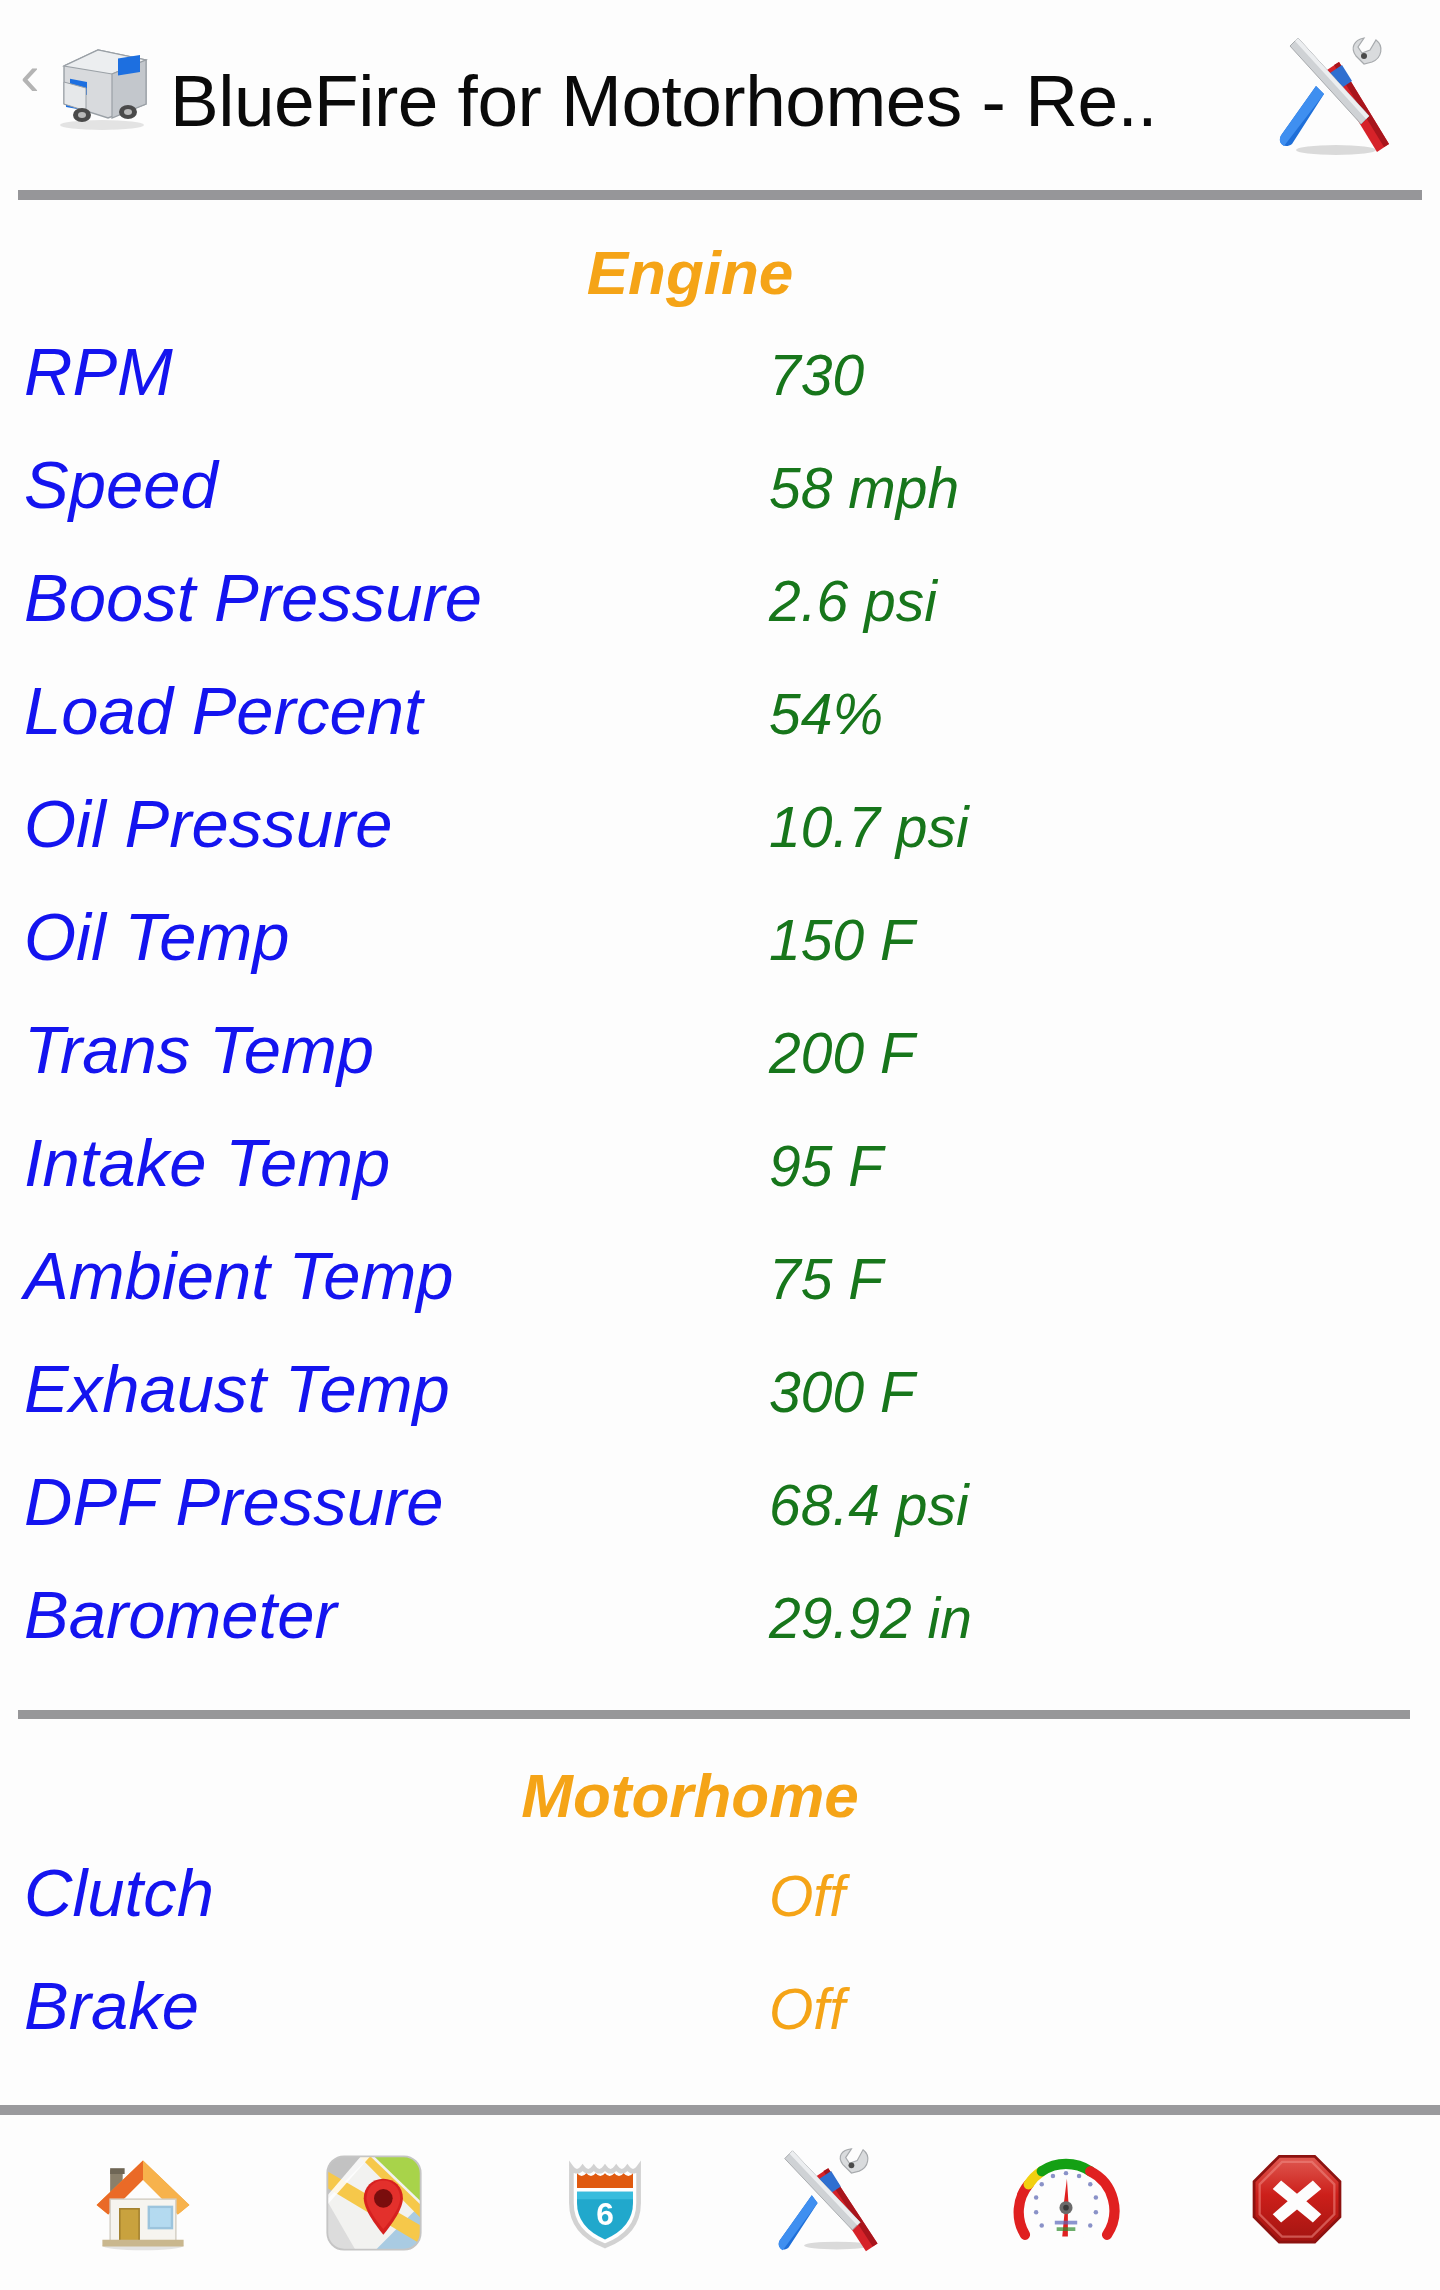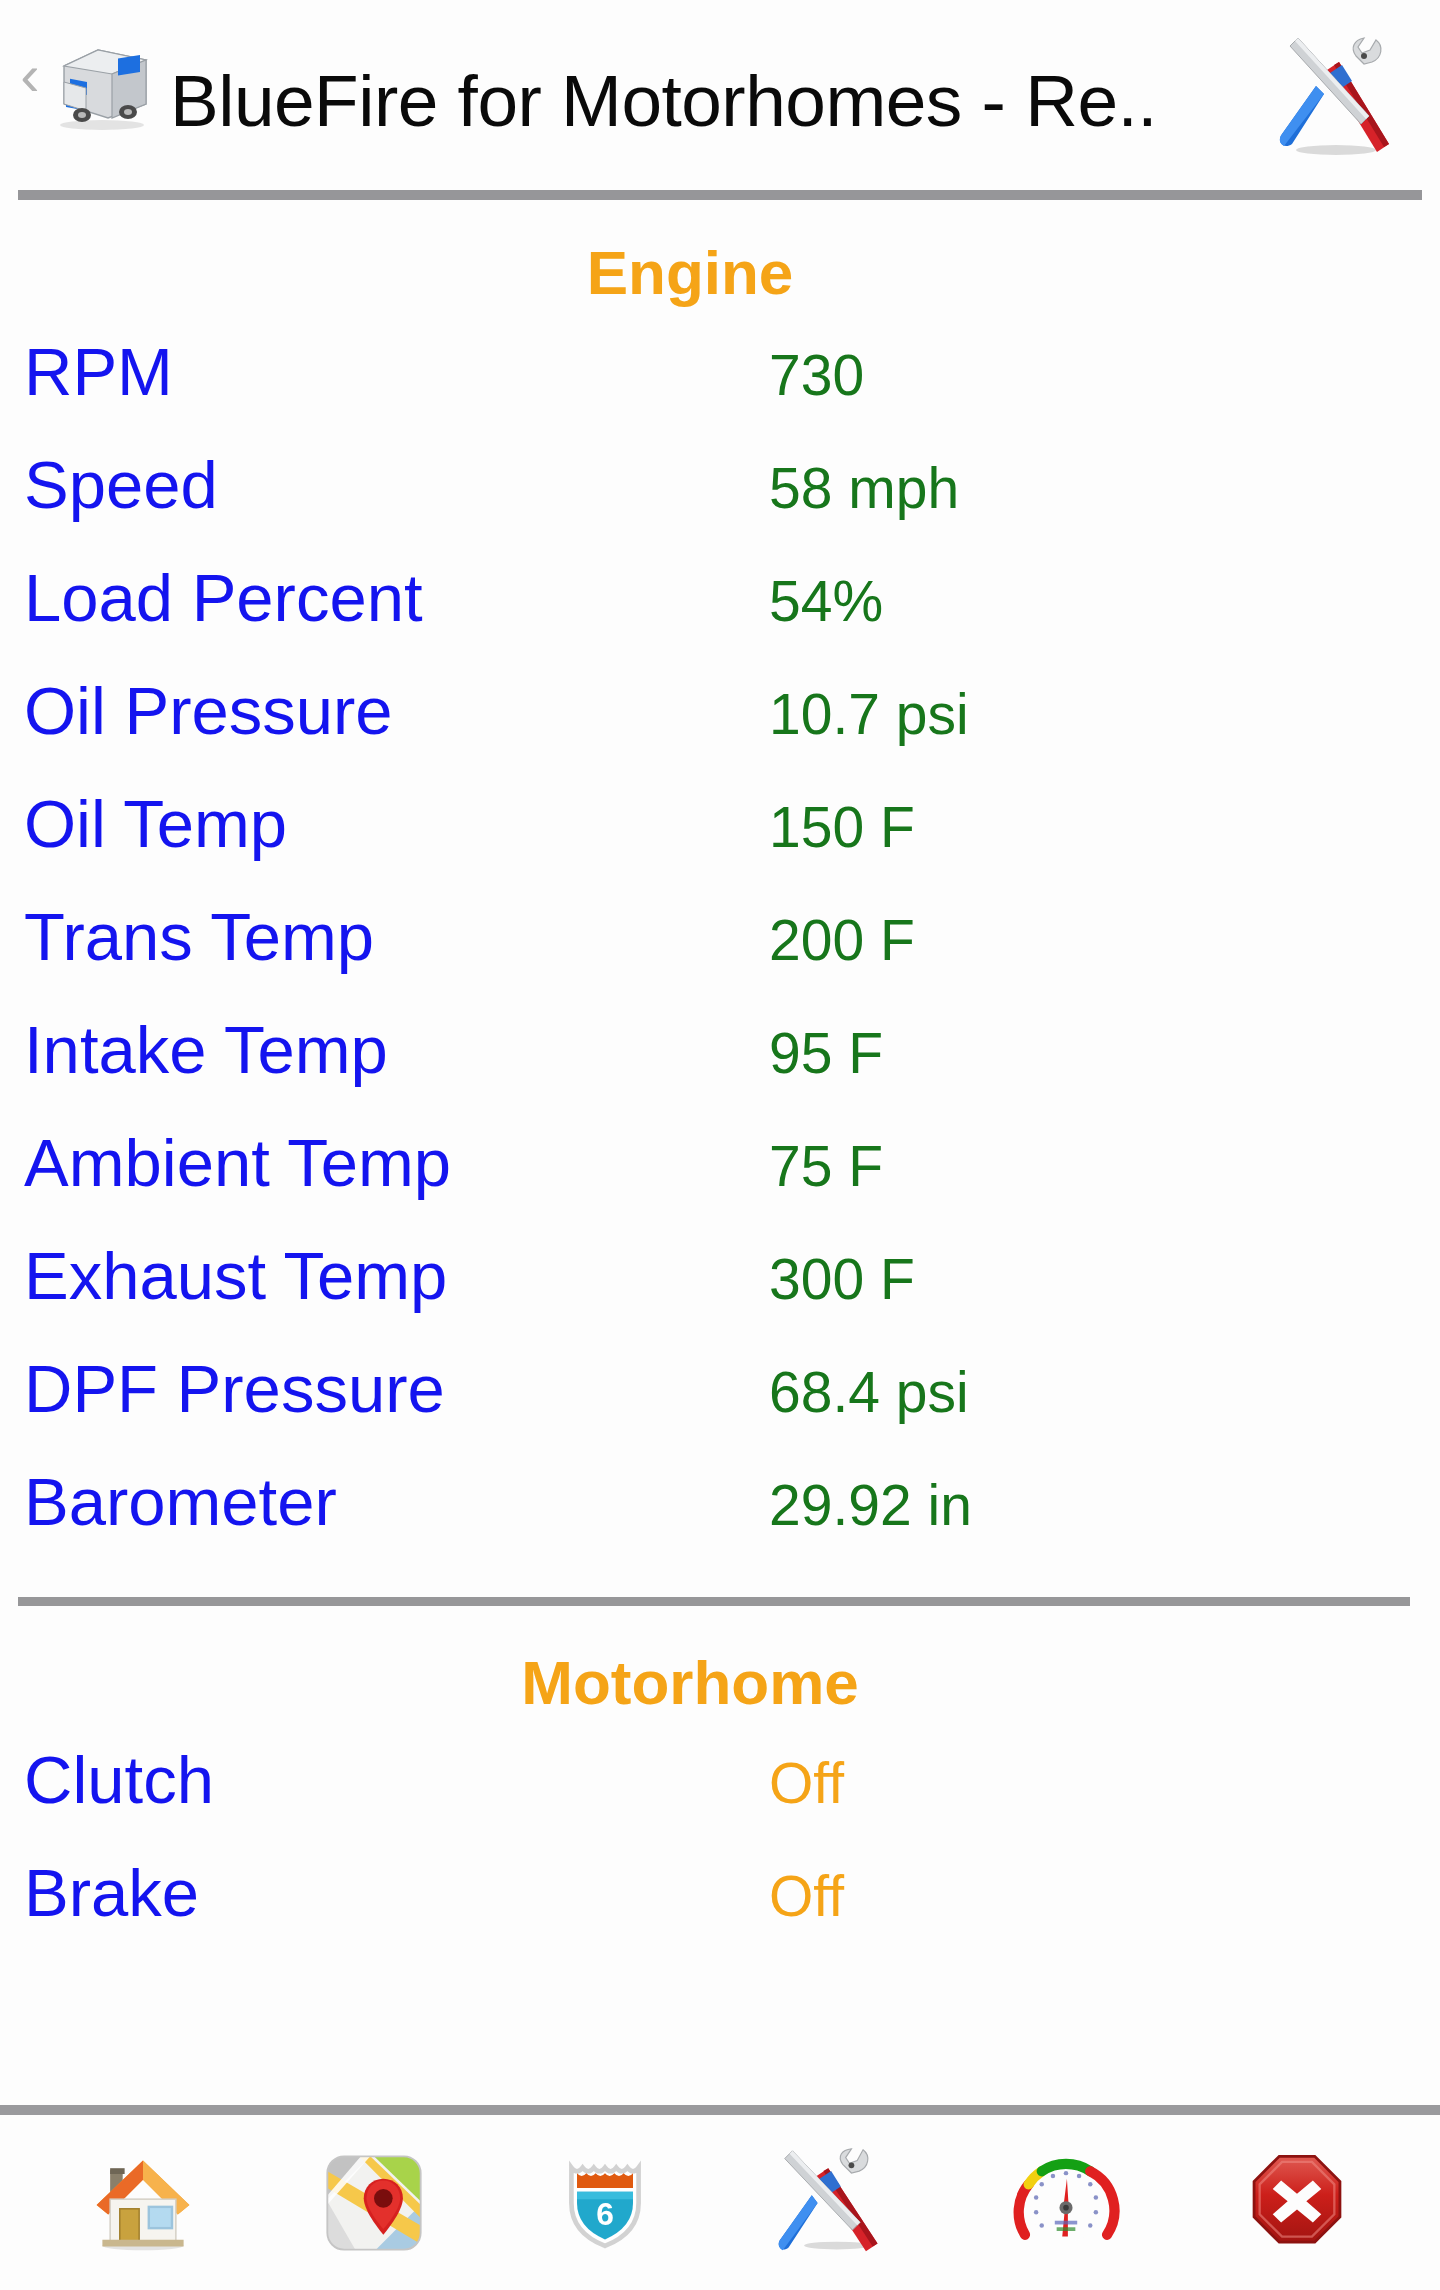--- a/index.html
+++ b/index.html
@@ -89,20 +89,21 @@
     height: 8px;
   }
 
   
   .content {
     flex: 1 1 auto;
     position: relative;
     overflow: hidden;
     padding-left: 24px;
     padding-right: 24px;
+    font-style: italic;
   }
 
   .section-title {
     text-align: center;
     font-size: 62px;
     line-height: 62px;
     font-weight: bold;
     color: #f5a417;
     padding-top: 42px;
     padding-bottom: 34px;
@@ -240,20 +241,24 @@
 
     <div class="section-title">Engine</div>
 
     <div class="row">
       <div class="label">RPM</div>
       <div class="value">730</div>
     </div>
     <div class="row">
       <div class="label">Speed</div>
       <div class="value">58 mph</div>
+    </div>
+    <div class="row">
+      <div class="label">Boost Pressure</div>
+      <div class="value">2.6 psi</div>
     </div>
     <div class="row">
       <div class="label">Load Percent</div>
       <div class="value">54%</div>
     </div>
     <div class="row">
       <div class="label">Oil Pressure</div>
       <div class="value">10.7 psi</div>
     </div>
     <div class="row">

